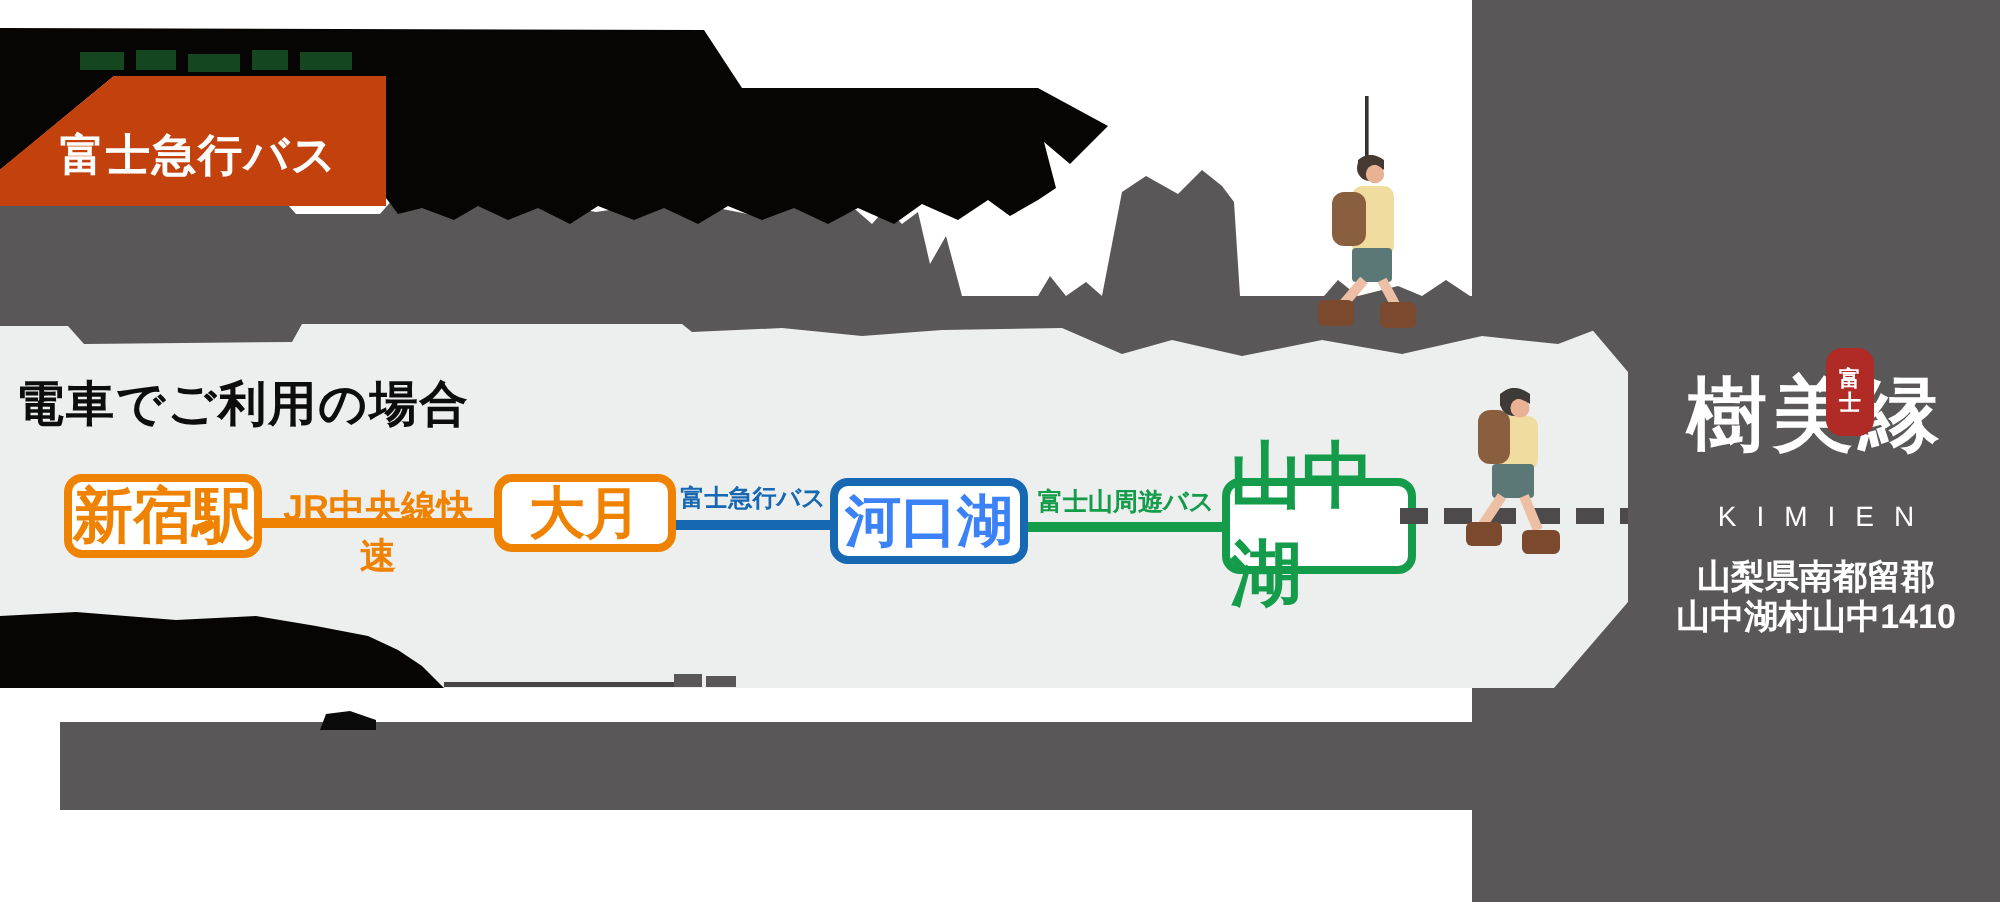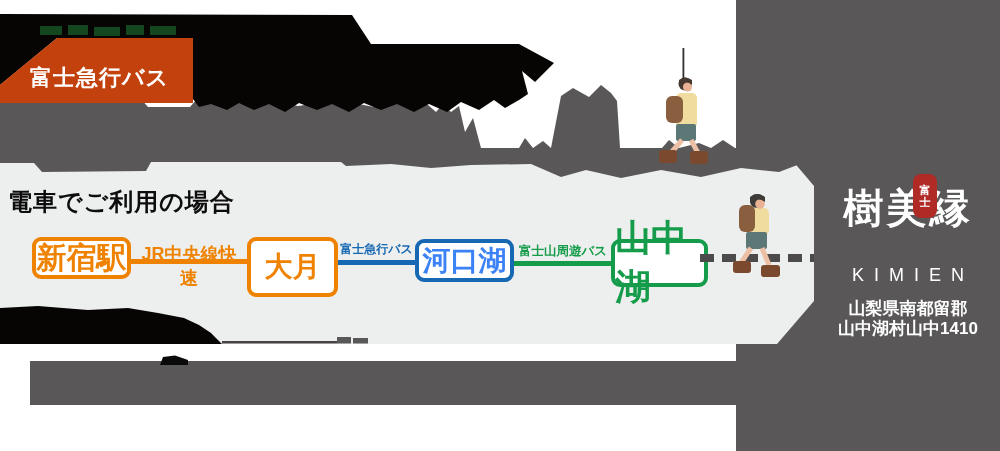--- a/index.html
+++ b/index.html
@@ -41,21 +41,21 @@
   .brand{left:816px;top:171px;width:184px;color:#fff;text-align:center;}
   .brand .kanji{
     font-family:"DejaVu Serif",serif;font-weight:bold;font-size:40px;
     letter-spacing:3px;line-height:74px;white-space:nowrap;text-align:center;
   }
   .seal{
     position:absolute;left:97px;top:3px;width:24px;height:44px;background:#b02a26;
     border-radius:8px;display:flex;flex-direction:column;align-items:center;justify-content:center;
   }
   .seal span{color:#fff;font-size:11px;font-weight:bold;line-height:12px;}
-  .brand .roman{font-size:18px;letter-spacing:10px;padding-left:10px;margin-top:20px;color:#fff;}
+  .brand .roman{font-size:14px;letter-spacing:10px;padding-left:10px;margin-top:5px;color:#fff;}
   .brand .addr{margin-top:13px;font-size:17px;font-weight:bold;line-height:19.5px;white-space:nowrap;}
 </style>
 </head>
 <body>
 
 <div class="stage">
 
   <div class="abs panel"></div>
 
   <svg class="full">
@@ -109,21 +109,21 @@
 
   <div class="abs rline" style="left:131px;top:259px;width:116px;background:#ef8200;"></div>
   <div class="abs rline" style="left:338px;top:260px;width:77px;background:#1668b3;"></div>
   <div class="abs rline" style="left:514px;top:261px;width:97px;background:#159c4b;"></div>
 
   <div class="abs rlabel" style="left:136px;top:242px;width:106px;font-size:18px;color:#ef8200;">JR中央線快速</div>
   <div class="abs rlabel" style="left:338px;top:241px;width:77px;font-size:12px;color:#1668b3;">富士急行バス</div>
   <div class="abs rlabel" style="left:504px;top:243px;width:118px;font-size:12.5px;color:#159c4b;">富士山周遊バス</div>
 
   <div class="abs station st-or" style="left:32px;top:237px;width:99px;height:42px;font-size:30px;">新宿駅</div>
-  <div class="abs station st-or" style="left:247px;top:237px;width:91px;height:60px;font-size:28px;">大月</div>
+  <div class="abs station st-or" style="left:247px;top:237px;width:91px;height:39px;font-size:28px;">大月</div>
   <div class="abs station st-bl" style="left:415px;top:239px;width:99px;height:43px;font-size:28px;">河口湖</div>
   <div class="abs station st-gr" style="left:611px;top:239px;width:97px;height:48px;font-size:36px;">山中湖</div>
 
   <div class="abs dashes"></div>
 
   <svg class="full">
 
     <g>
       <rect x="682.5" y="48" width="1.8" height="32" fill="#33302e"></rect>
       <rect x="676" y="93" width="21" height="35" rx="5" fill="#f1dc9f"></rect>

